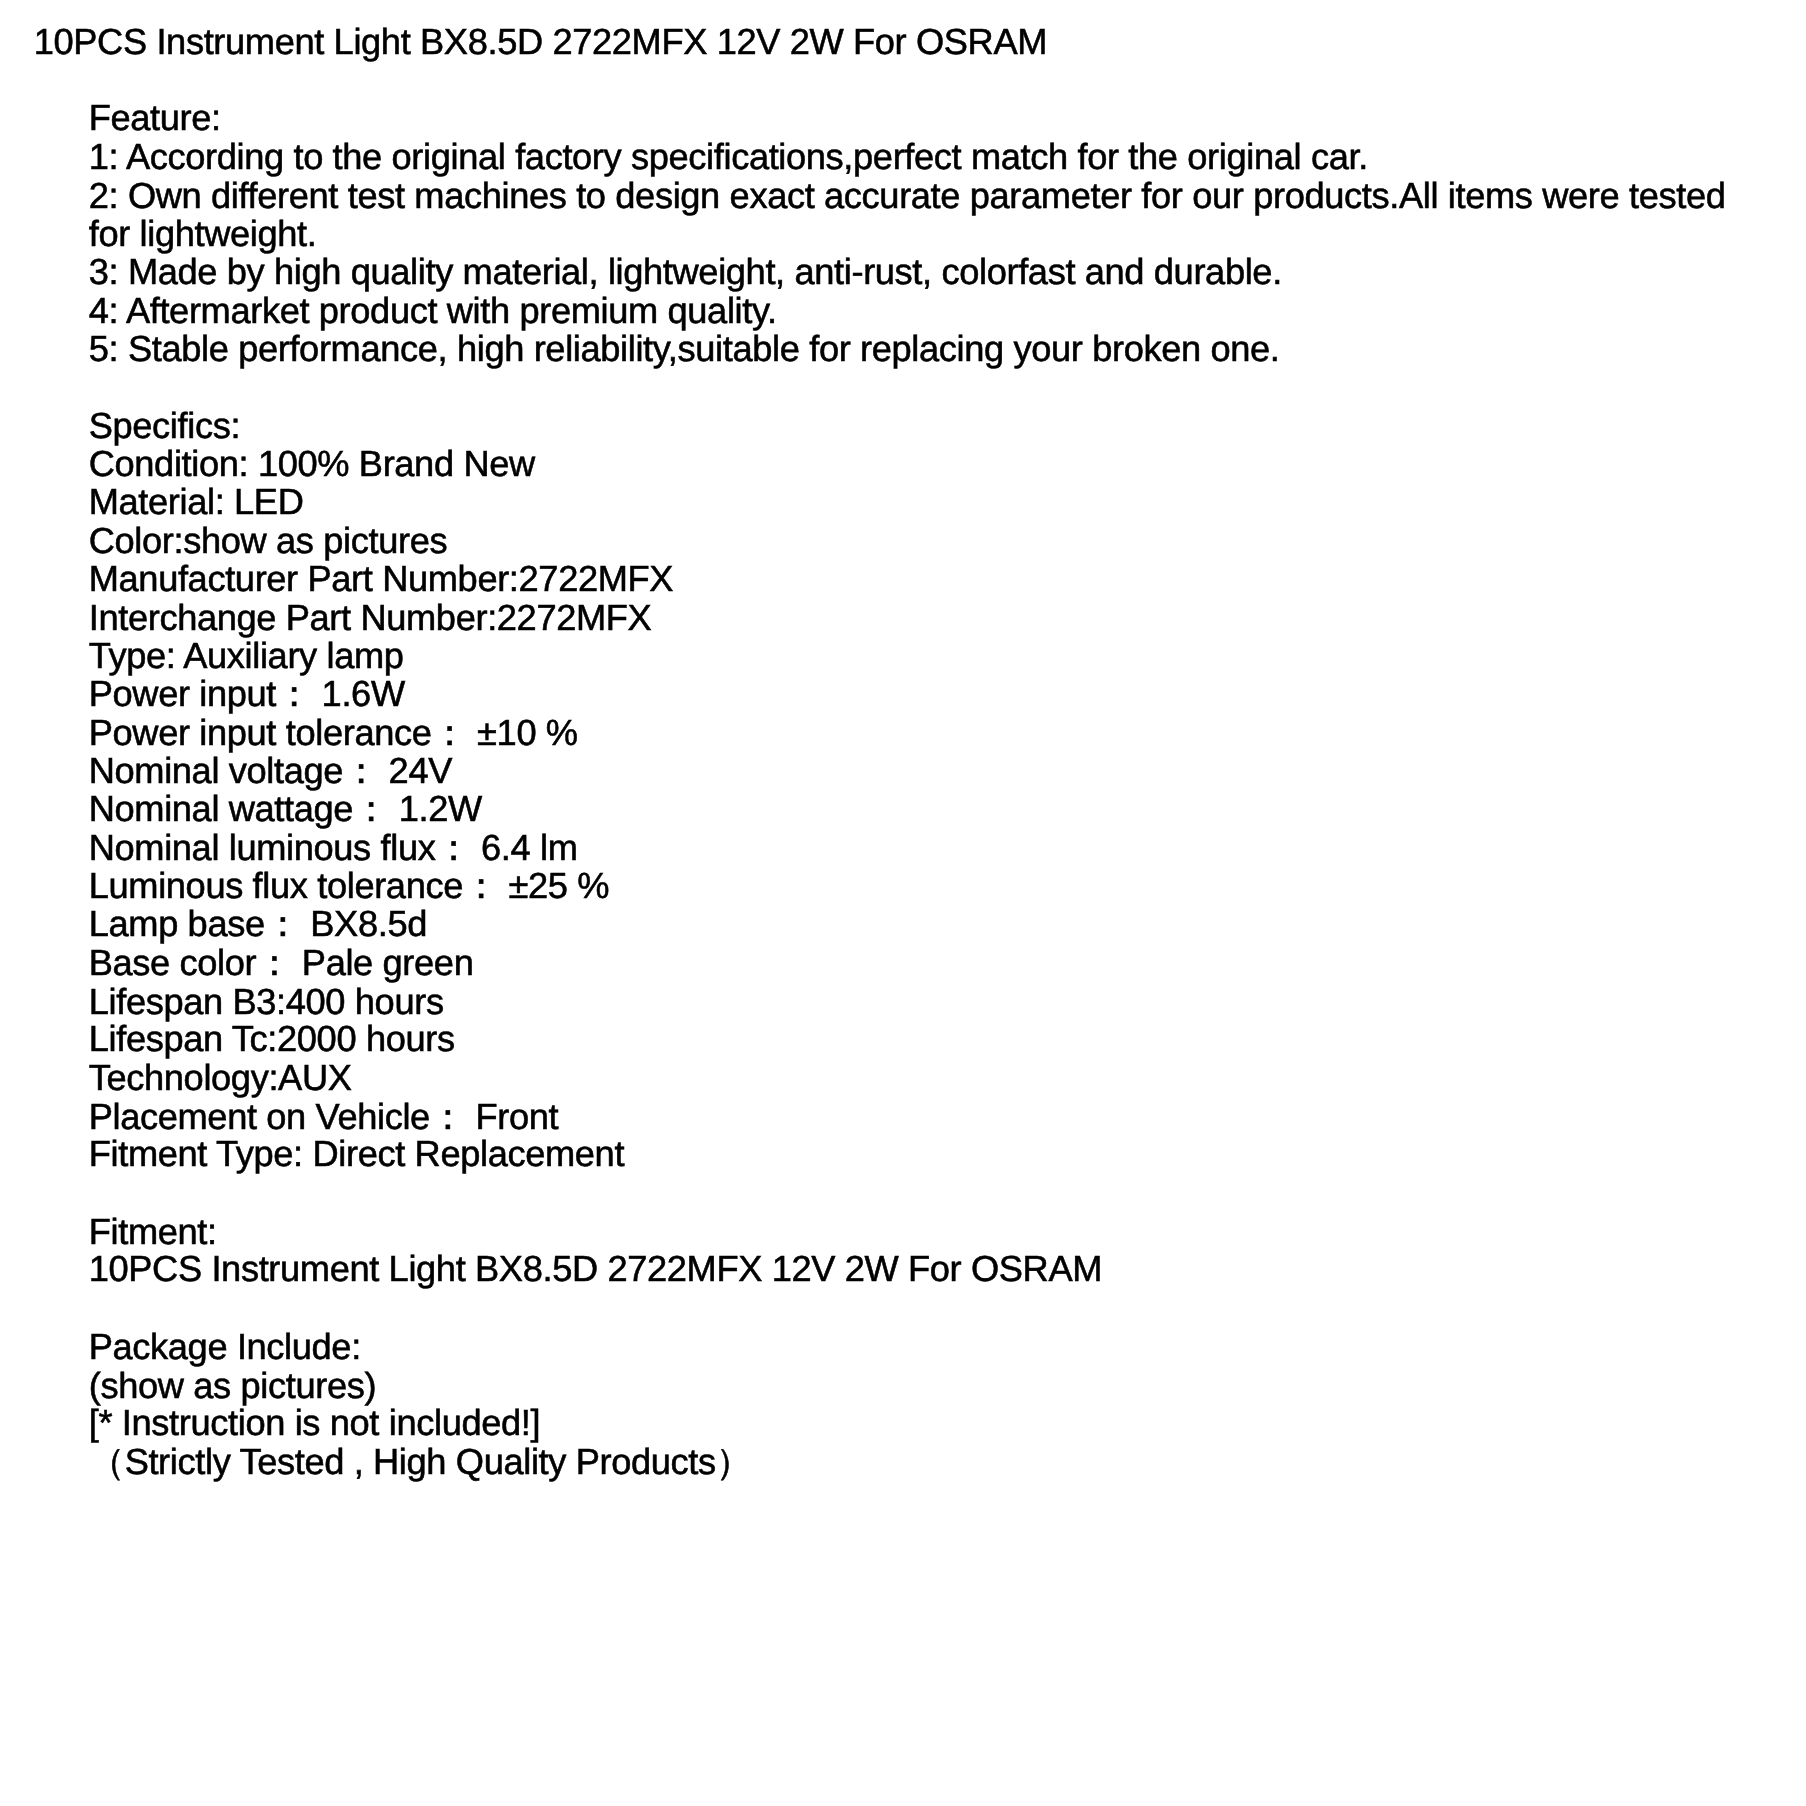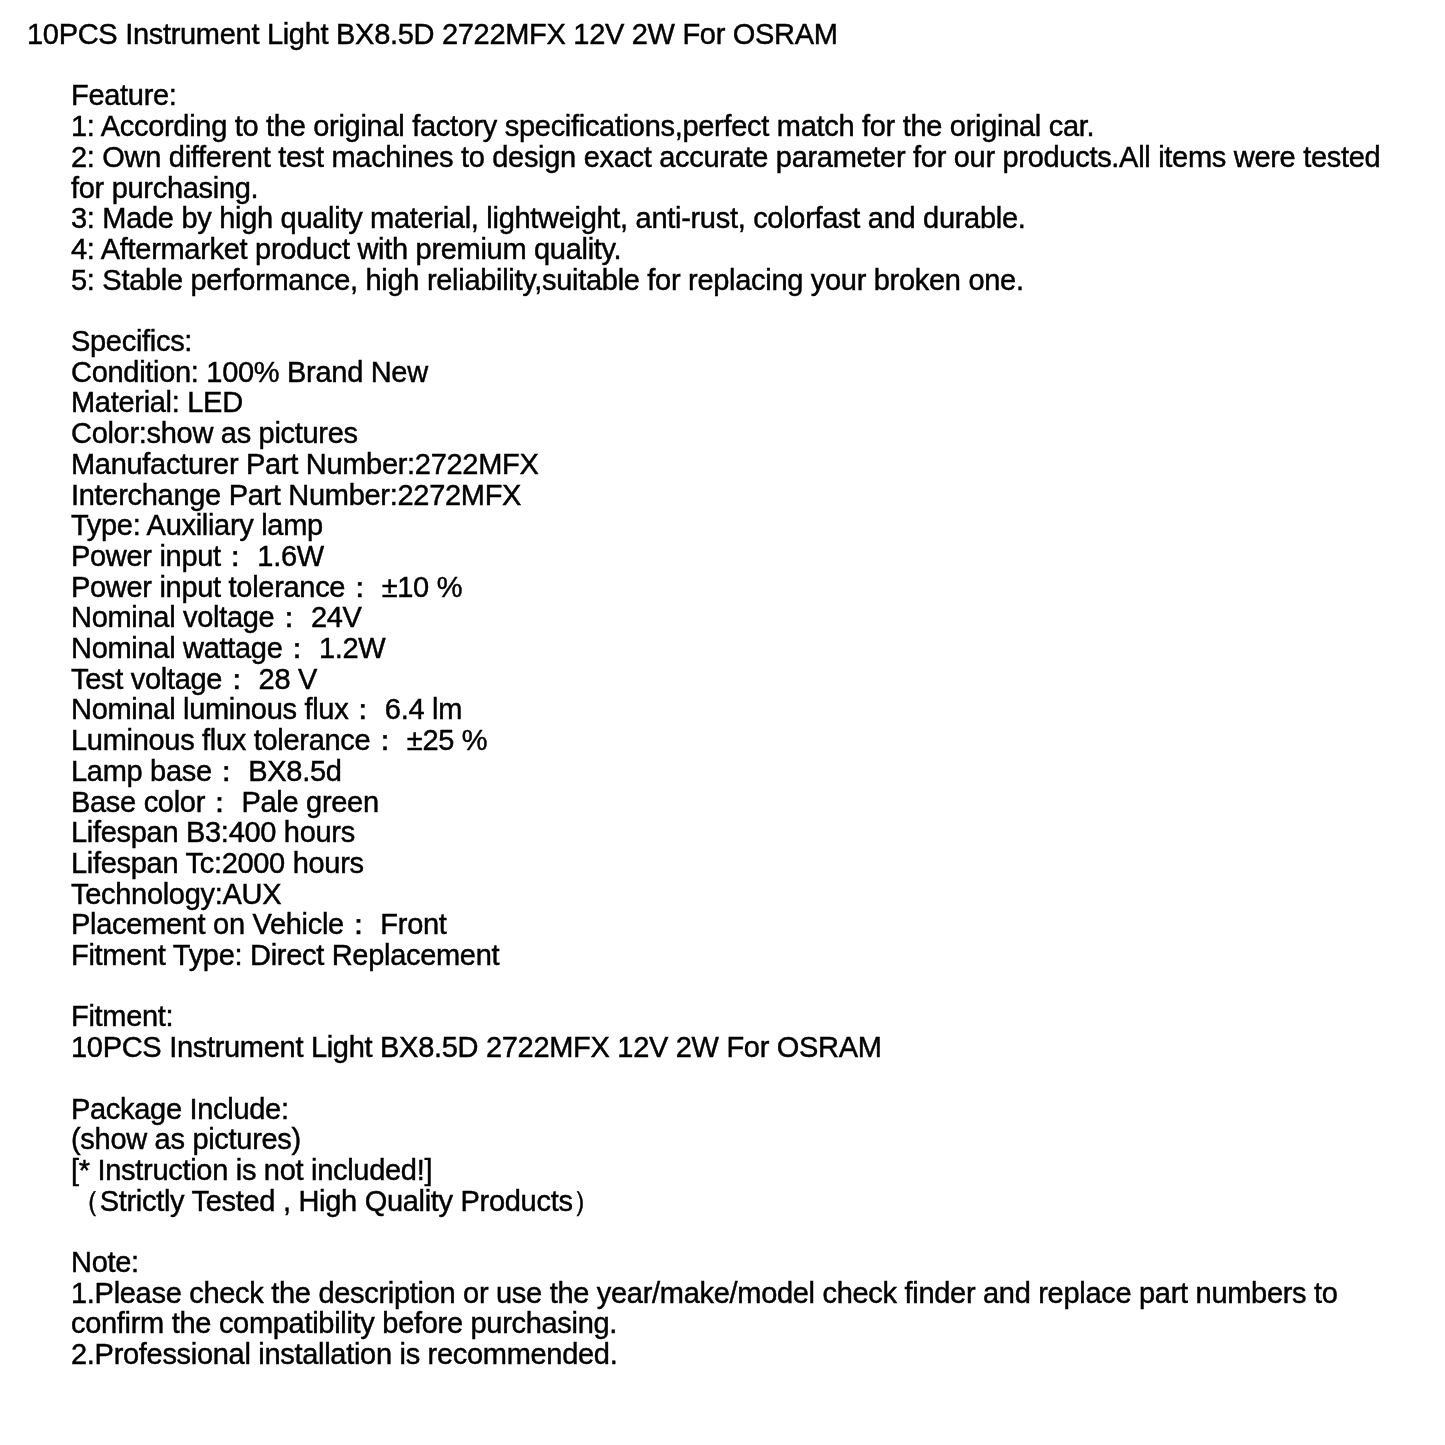--- a/index.html
+++ b/index.html
@@ -34,39 +34,38 @@
 <main class="doc">
 
   <section class="section">
     <div class="line">10PCS Instrument Light BX8.5D 2722MFX 12V 2W For OSRAM</div>
   </section>
 
   <section class="section">
     <div class="line">Feature:</div>
     <div class="line">1: According to the original factory specifications,perfect match for the original car.</div>
     <div class="line">2: Own different test machines to design exact accurate parameter for our products.All items were tested</div>
-    <div class="line">for purchasing.</div>
+    <div class="line">for lightweight.</div>
     <div class="line">3: Made by high quality material, lightweight, anti-rust, colorfast and durable.</div>
     <div class="line">4: Aftermarket product with premium quality.</div>
     <div class="line">5: Stable performance, high reliability,suitable for replacing your broken one.</div>
   </section>
 
   <section class="section">
     <div class="line">Specifics:</div>
     <div class="line">Condition: 100% Brand New</div>
     <div class="line">Material: LED</div>
     <div class="line">Color:show as pictures</div>
     <div class="line">Manufacturer Part Number:2722MFX</div>
     <div class="line">Interchange Part Number:2272MFX</div>
     <div class="line">Type: Auxiliary lamp</div>
     <div class="line">Power input： 1.6W</div>
     <div class="line">Power input tolerance： ±10 %</div>
     <div class="line">Nominal voltage： 24V</div>
     <div class="line">Nominal wattage： 1.2W</div>
-    <div class="line">Test voltage： 28 V</div>
     <div class="line">Nominal luminous flux： 6.4 lm</div>
     <div class="line">Luminous flux tolerance： ±25 %</div>
     <div class="line">Lamp base： BX8.5d</div>
     <div class="line">Base color： Pale green</div>
     <div class="line">Lifespan B3:400 hours</div>
     <div class="line">Lifespan Tc:2000 hours</div>
     <div class="line">Technology:AUX</div>
     <div class="line">Placement on Vehicle： Front</div>
     <div class="line">Fitment Type: Direct Replacement</div>
   </section>
@@ -76,20 +75,14 @@
     <div class="line">10PCS Instrument Light BX8.5D 2722MFX 12V 2W For OSRAM</div>
   </section>
 
   <section class="section">
     <div class="line">Package Include:</div>
     <div class="line">(show as pictures)</div>
     <div class="line">[* Instruction is not included!]</div>
     <div class="line">（Strictly Tested , High Quality Products）</div>
   </section>
 
-  <section class="section">
-    <div class="line">Note:</div>
-    <div class="line">1.Please check the description or use the year/make/model check finder and replace part numbers to</div>
-    <div class="line">confirm the compatibility before purchasing.</div>
-    <div class="line">2.Professional installation is recommended.</div>
-  </section>
 
 </main>
 
 </body></html>

